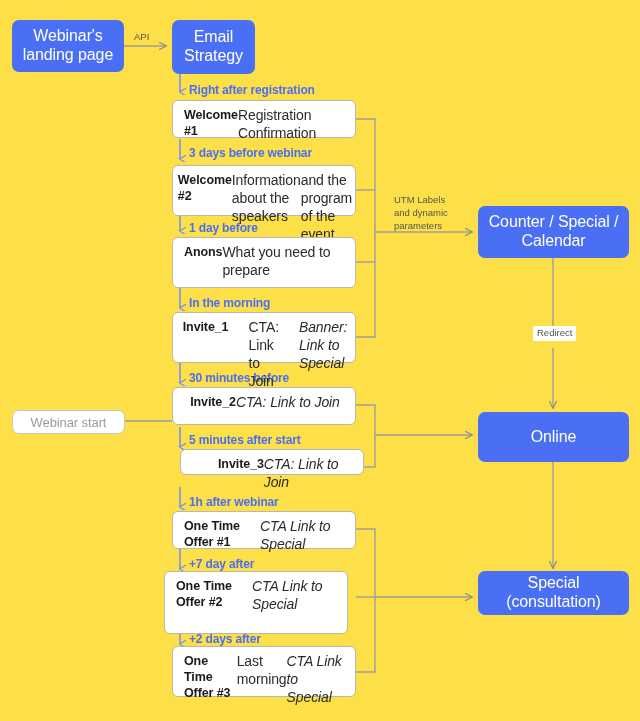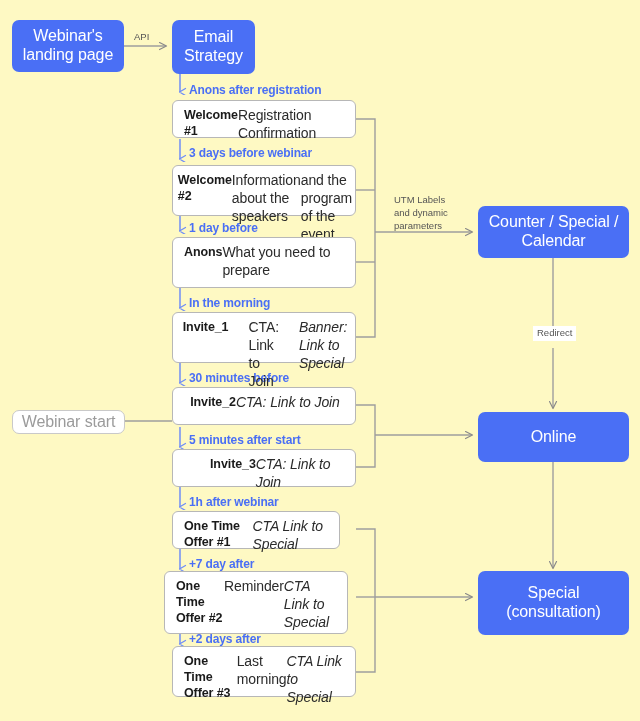--- a/index.html
+++ b/index.html
@@ -9,21 +9,21 @@
   }
   body {
     font-family: "Liberation Sans", sans-serif;
     -webkit-font-smoothing: antialiased;
   }
   #canvas {
     position: relative;
     width: 640px;
     height: 721px;
     overflow: hidden;
-    background: #fef9c3;
+    background: #fde047;
   }
   svg.wires {
     position: absolute;
     left: 0;
     top: 0;
     width: 640px;
     height: 721px;
     pointer-events: none;
   }
 
@@ -78,21 +78,21 @@
   
   .node-ghost {
     position: absolute;
     border: 1px solid #c9c9c9;
     border-radius: 7px;
     box-sizing: border-box;
     display: flex;
     align-items: center;
     justify-content: center;
     color: #9b9b9b;
-    font-size: 16px;
+    font-size: 13px;
     letter-spacing: -0.1px;
     background: #ffffff;
   }
 
   
   .step-label {
     position: absolute;
     color: #4a6ff5;
     font-size: 12px;
     font-weight: 700;
@@ -169,34 +169,34 @@
 landing page</div>
 
   <div class="node-blue" style="left:172px; top:20px; width:83px; height:54px; white-space:pre-line;">Email
 Strategy</div>
 
   <div class="node-blue" style="left:478px; top:206px; width:151px; height:52px; white-space:pre-line;">Counter / Special /
 Calendar</div>
 
   <div class="node-blue" style="left:478px; top:412px; width:151px; height:50px; white-space:pre-line;">Online</div>
 
-  <div class="node-blue" style="left:478px; top:571px; width:151px; height:64px; white-space:pre-line;">Special
+  <div class="node-blue" style="left:478px; top:571px; width:151px; height:44px; white-space:pre-line;">Special
 (consultation)</div>
 
   <div class="node-ghost" style="left:12px; top:410px; width:113px; height:24px;">Webinar start</div>
 
   <div class="edge-label" style="left:134px; top:31px;">API</div>
 
   <div class="edge-label" style="left:394px; top:194px;">UTM Labels
 and dynamic
 parameters</div>
 
   <div class="edge-label" style="left:533px; top:326px; background:#ffffff; padding:1px 4px;">Redirect</div>
 
-  <div class="step-label" style="left:189px; top:83px;">Anons after registration</div>
+  <div class="step-label" style="left:189px; top:83px;">Right after registration</div>
   <div class="step-label" style="left:189px; top:146px;">3 days before webinar</div>
   <div class="step-label" style="left:189px; top:221px;">1 day before</div>
   <div class="step-label" style="left:189px; top:296px;">In the morning</div>
   <div class="step-label" style="left:189px; top:371px;">30 minutes before</div>
   <div class="step-label" style="left:189px; top:433px;">5 minutes after start</div>
   <div class="step-label" style="left:189px; top:495px;">1h after webinar</div>
   <div class="step-label" style="left:189px; top:557px;">+7 day after</div>
   <div class="step-label" style="left:189px; top:632px;">+2 days after</div>
 
   <div class="card" style="left:172px; top:100px; width:184px; height:38px;">
@@ -219,33 +219,32 @@
     <div class="card-title">Invite_1</div>
     <div class="card-line">CTA: Link to Join</div>
     <div class="card-line italic">Banner: Link to Special</div>
   </div>
 
   <div class="card" style="left:172px; top:387px; width:184px; height:38px;">
     <div class="card-title">Invite_2</div>
     <div class="card-line italic">CTA: Link to Join</div>
   </div>
 
-  <div class="card" style="left:172px; top:449px; width:184px; height:38px;padding-left:37px;">
+  <div class="card" style="left:180px; top:449px; width:184px; height:26px;padding-left:37px;">
     <div class="card-title">Invite_3</div>
     <div class="card-line italic">CTA: Link to Join</div>
   </div>
 
-  <div class="card" style="left:172px; top:511px; width:168px; height:38px;">
+  <div class="card" style="left:172px; top:511px; width:184px; height:38px;">
     <div class="card-title">One Time Offer #1</div>
     <div class="card-line italic">CTA Link to Special</div>
   </div>
 
   <div class="card" style="left:164px; top:571px; width:184px; height:63px;">
     <div class="card-title">One Time Offer #2</div>
-    <div class="card-line">Reminder</div>
     <div class="card-line italic">CTA Link to Special</div>
   </div>
 
   <div class="card" style="left:172px; top:646px; width:184px; height:51px;">
     <div class="card-title">One Time Offer #3</div>
     <div class="card-line">Last morning</div>
     <div class="card-line italic">CTA Link to Special</div>
   </div>
 
 </div>

